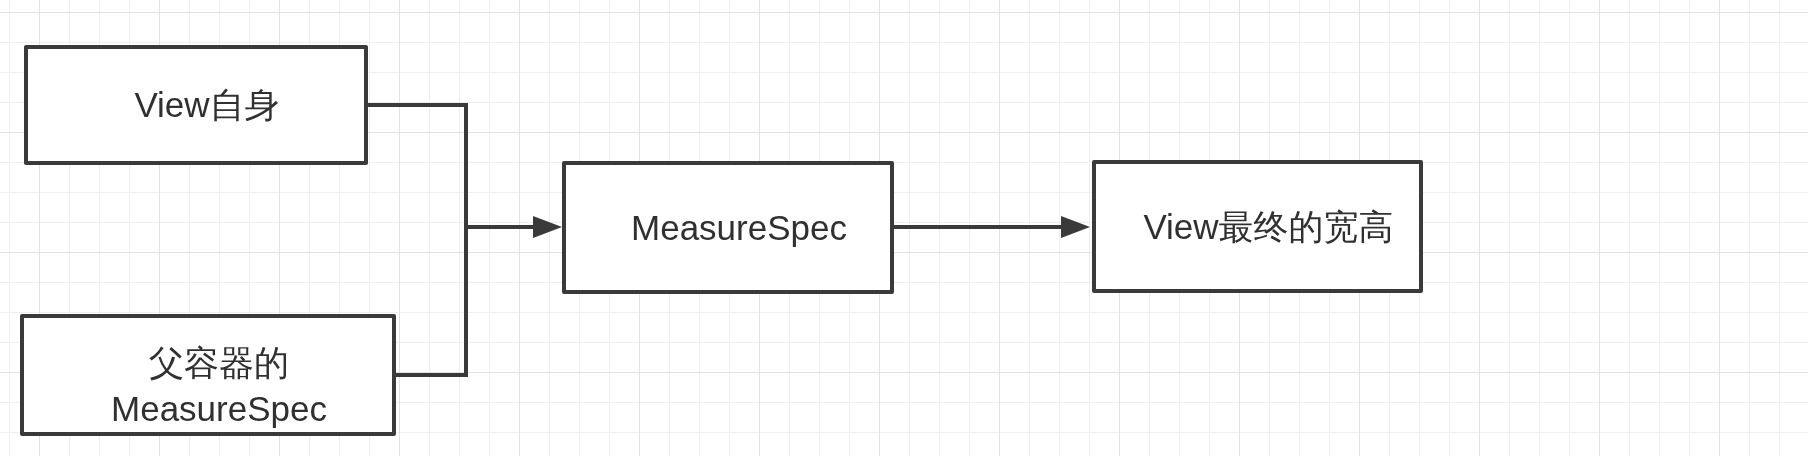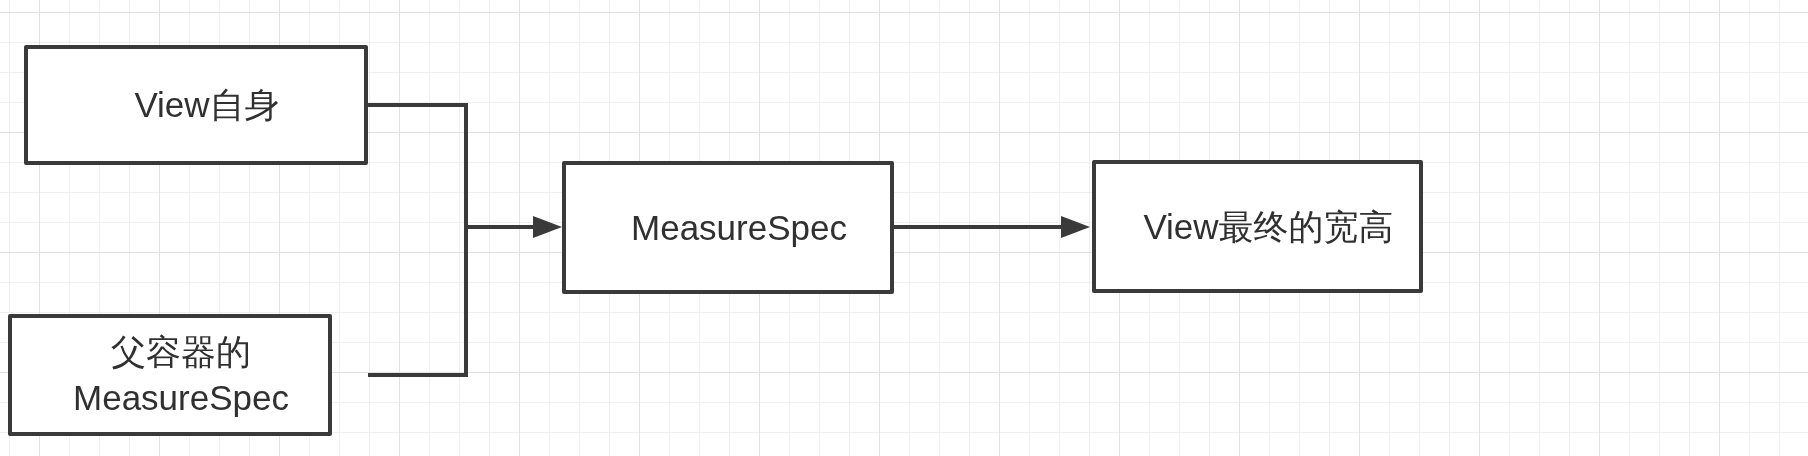--- a/index.html
+++ b/index.html
@@ -34,21 +34,21 @@
     align-items: center;
     justify-content: center;
     text-align: center;
     color: #303030;
     font-size: 35px;
     line-height: 46px;
     white-space: nowrap;
     padding-left: 22px;
   }
   .node-view-layoutparams   { left: 24px;   top: 45px;  width: 344px; height: 120px; }
-  .node-parent-measurespec  { left: 8px;   top: 314px; width: 324px; height: 122px; }
+  .node-parent-measurespec  { left: 20px;   top: 314px; width: 376px; height: 122px; justify-content: flex-end; }
   .node-measurespec         { left: 562px;  top: 161px; width: 332px; height: 133px; }
   .node-view-final-size     { left: 1092px; top: 160px; width: 331px; height: 133px; text-align: right; }
   .edges {
     position: absolute;
     left: 0; top: 0;
     width: 1808px;
     height: 456px;
     pointer-events: none;
   }
 </style>

